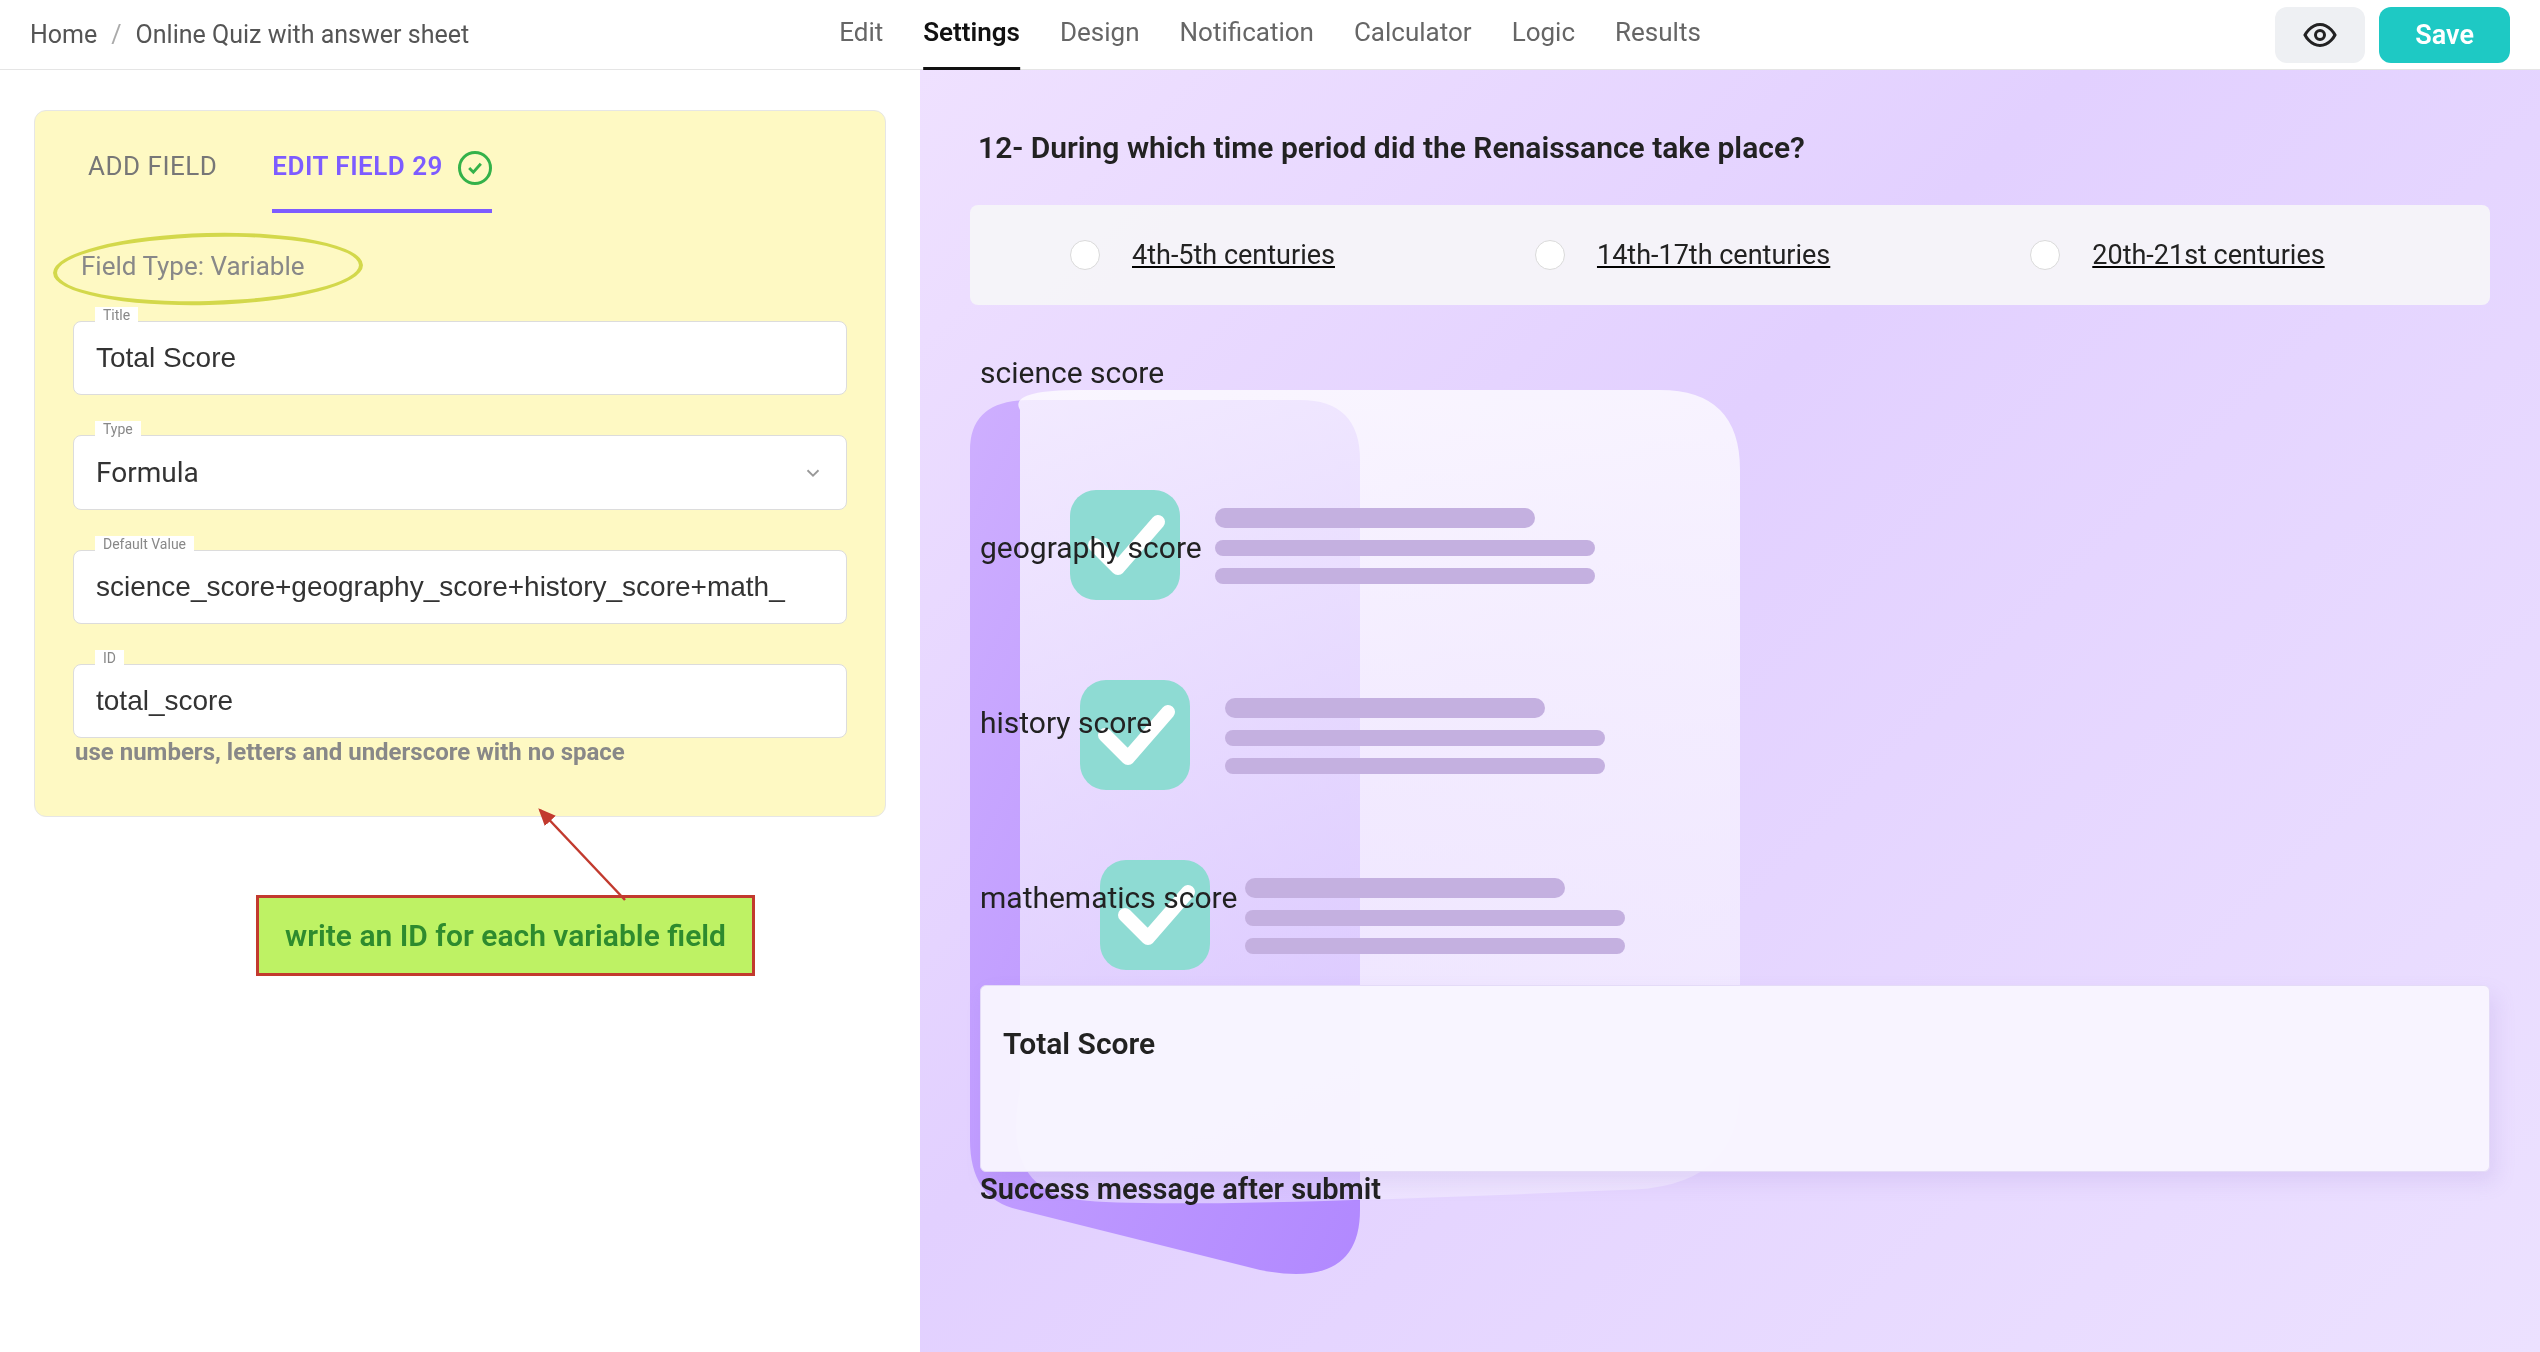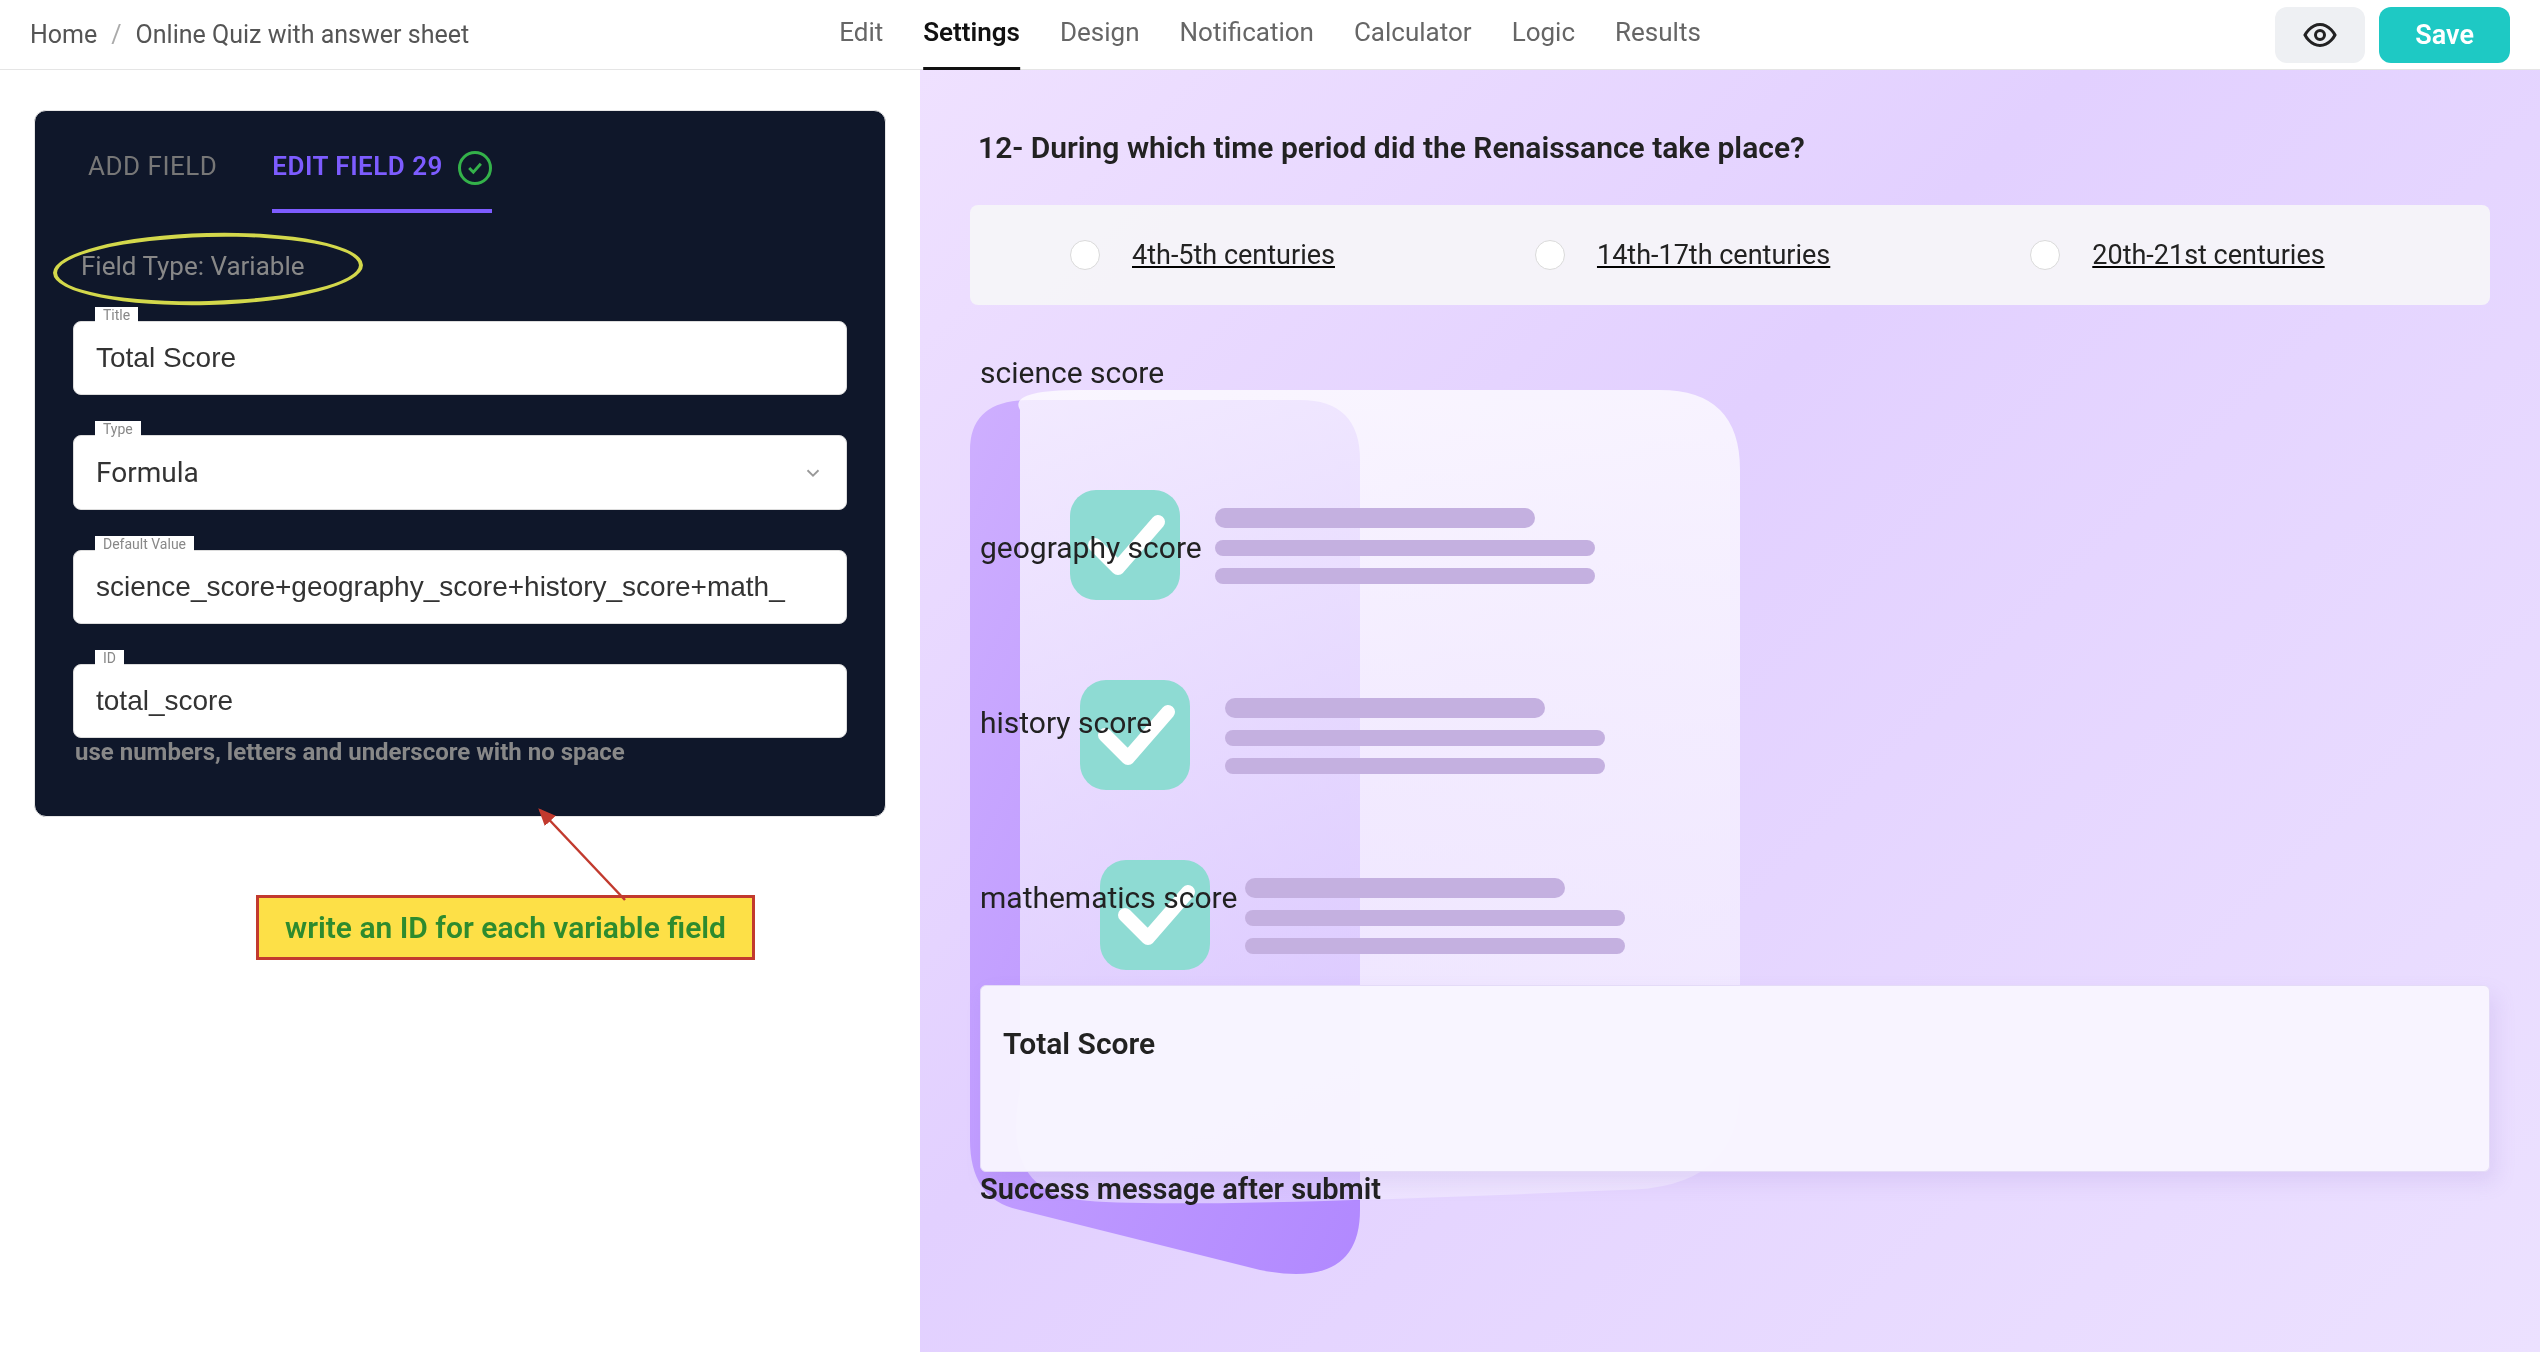--- a/index.html
+++ b/index.html
@@ -44,21 +44,21 @@
   cursor: pointer;
 }
 .content { display: flex; flex: 1; overflow: hidden; }
 
 
 .left {
   width: 920px;
   padding: 40px 34px;
 }
 .panel {
-  background: #0f172a;
+  background: #fef9c3;
   border: 1px solid #e6e6e6;
   border-radius: 12px;
   padding: 40px 13px 50px;
 }
 .panel-tabs {
   display: flex; gap: 55px;
   padding: 0 40px;
 }
 .panel-tab {
   font-size: 26px; color: #777; padding-bottom: 24px;
@@ -107,22 +107,22 @@
 .form-field .select {
   display: flex; justify-content: space-between; align-items: center; gap: 15px;
 }
 .help-text { color: #888; font-size: 24px; margin-top: 0; padding-left: 2px; font-weight: bold; }
 
 .annotation-box {
   position: absolute;
   left: 256px;
   top: 895px;
   border: 3px solid #c23a2e;
-  padding: 12px 26px;
-  background: #fde047;
+  padding: 20px 26px;
+  background: #bef264;
 }
 .annotation-box span { color: #2e8b2e; font-size: 30px; font-weight: 600; }
 .annotation-arrow {
   position: absolute;
   left: 530px;
   top: 800px;
   pointer-events: none;
 }
 
 

